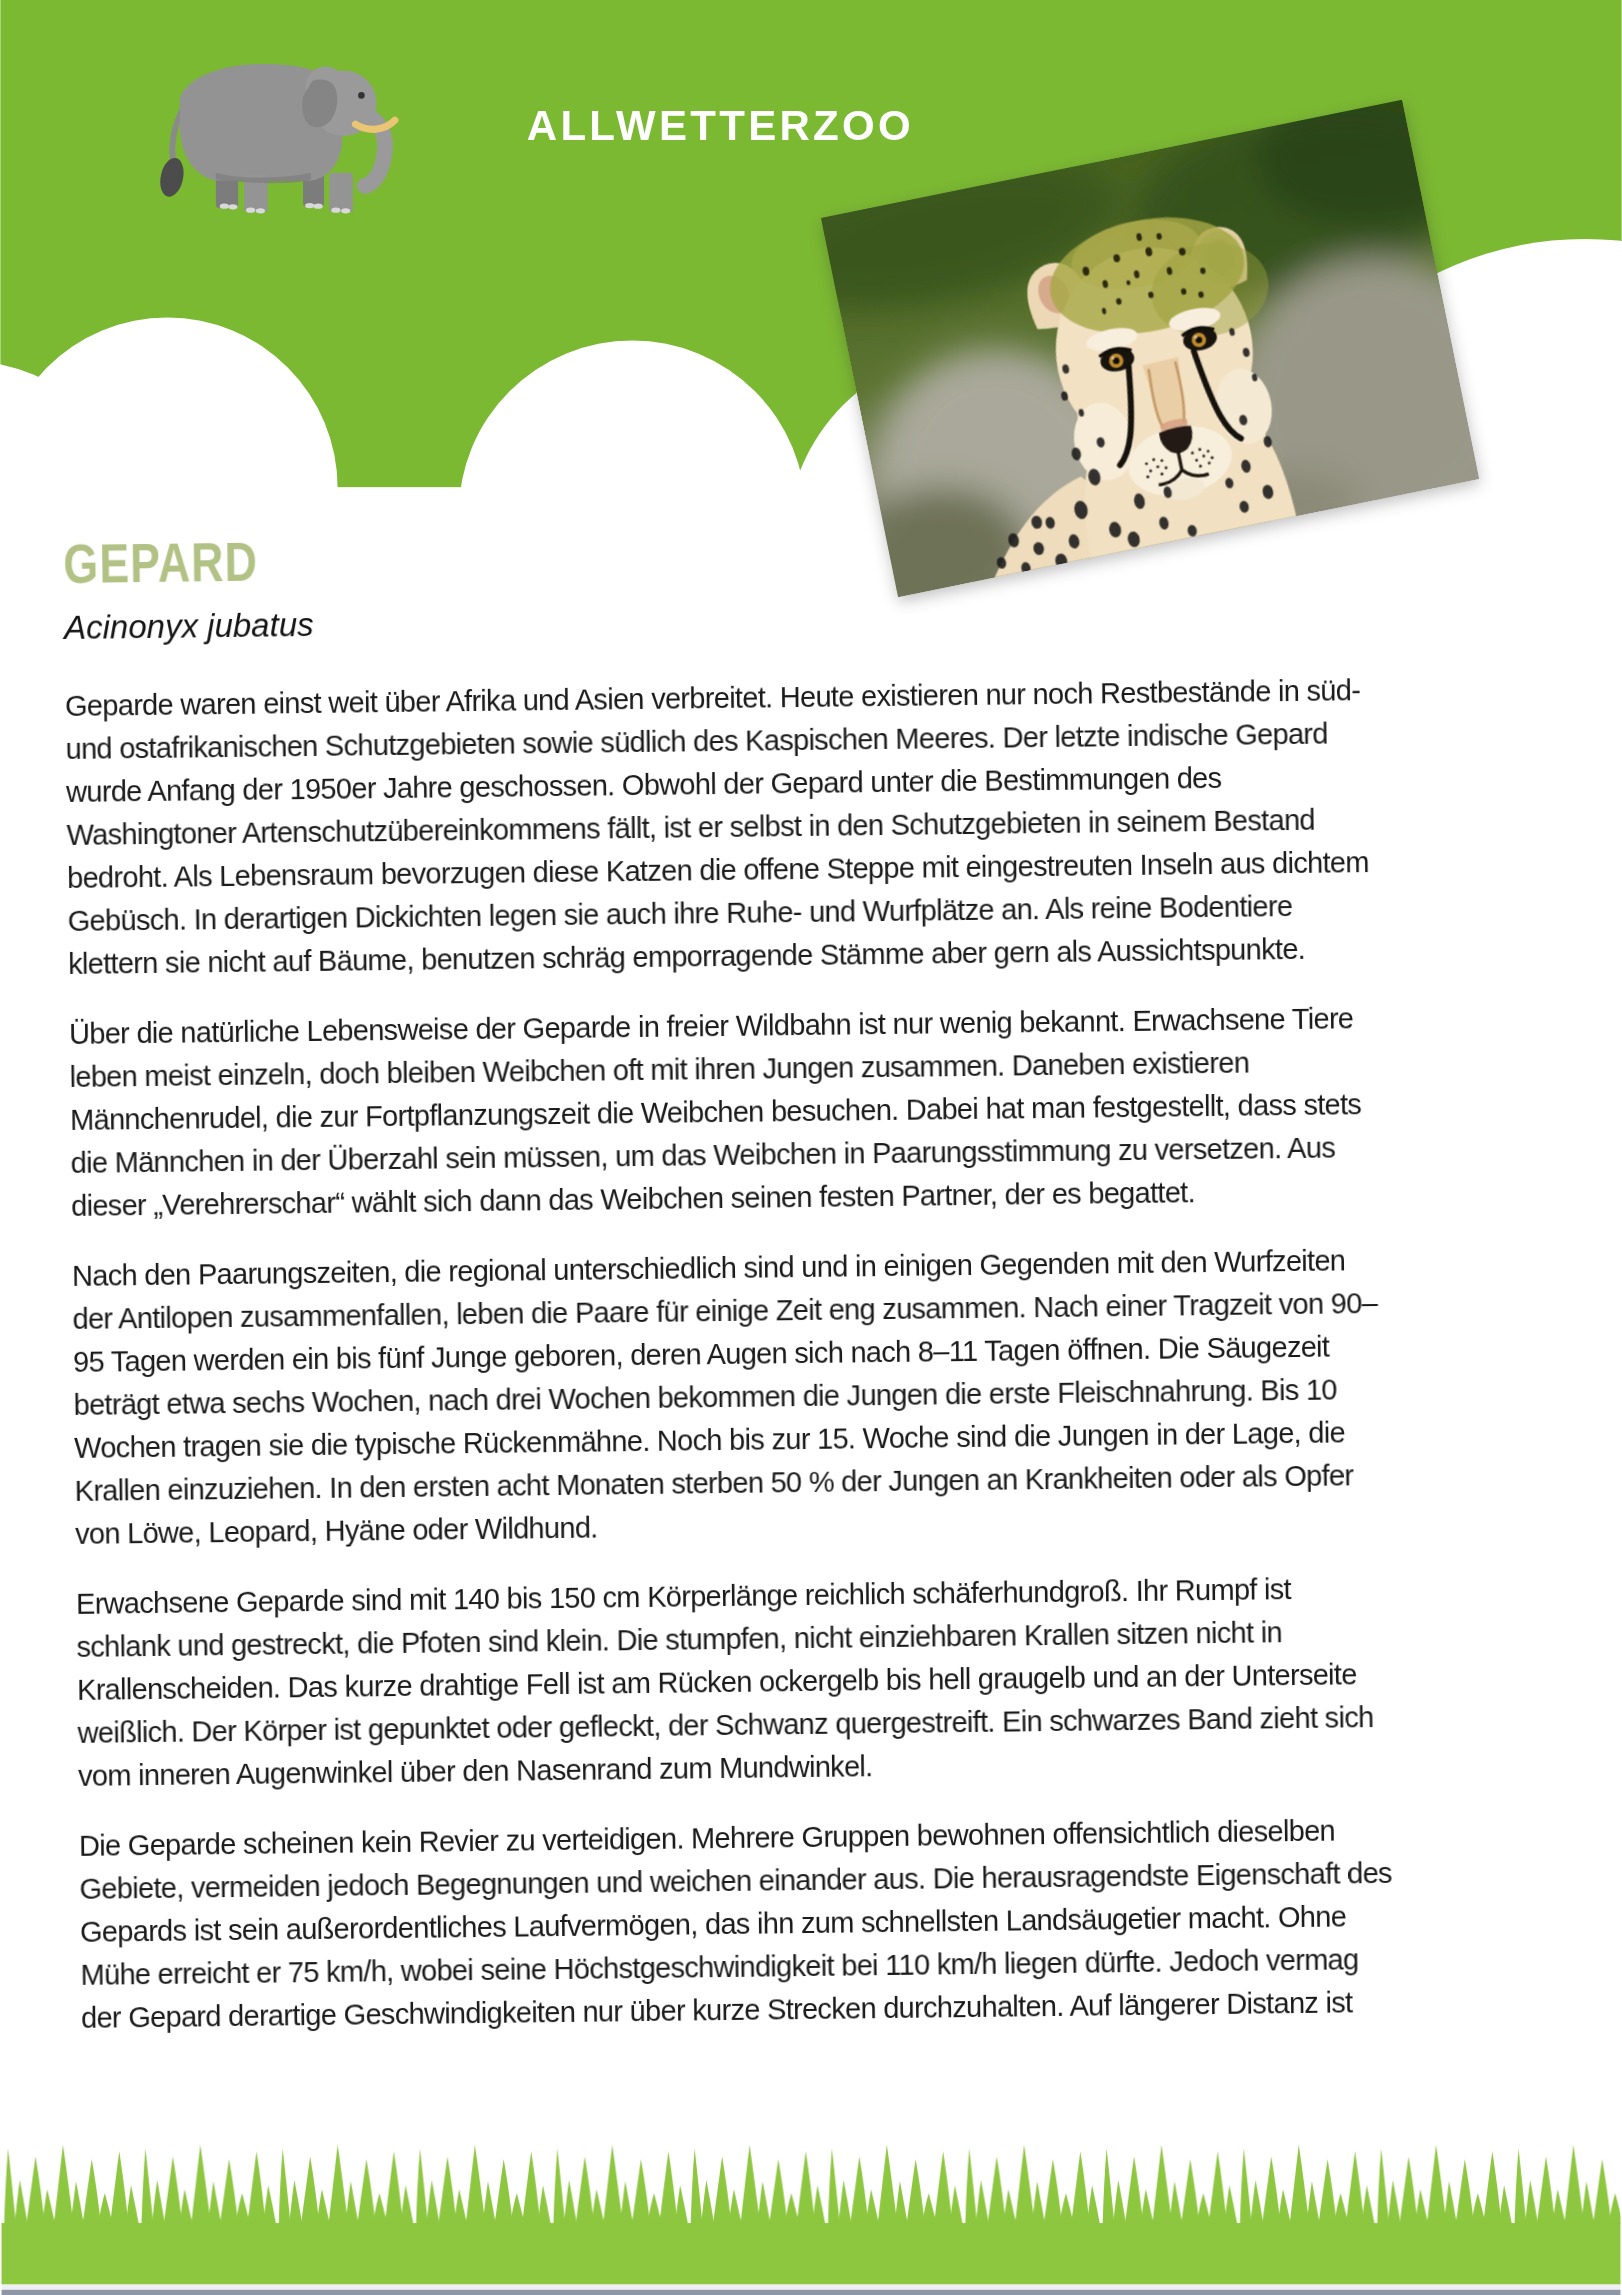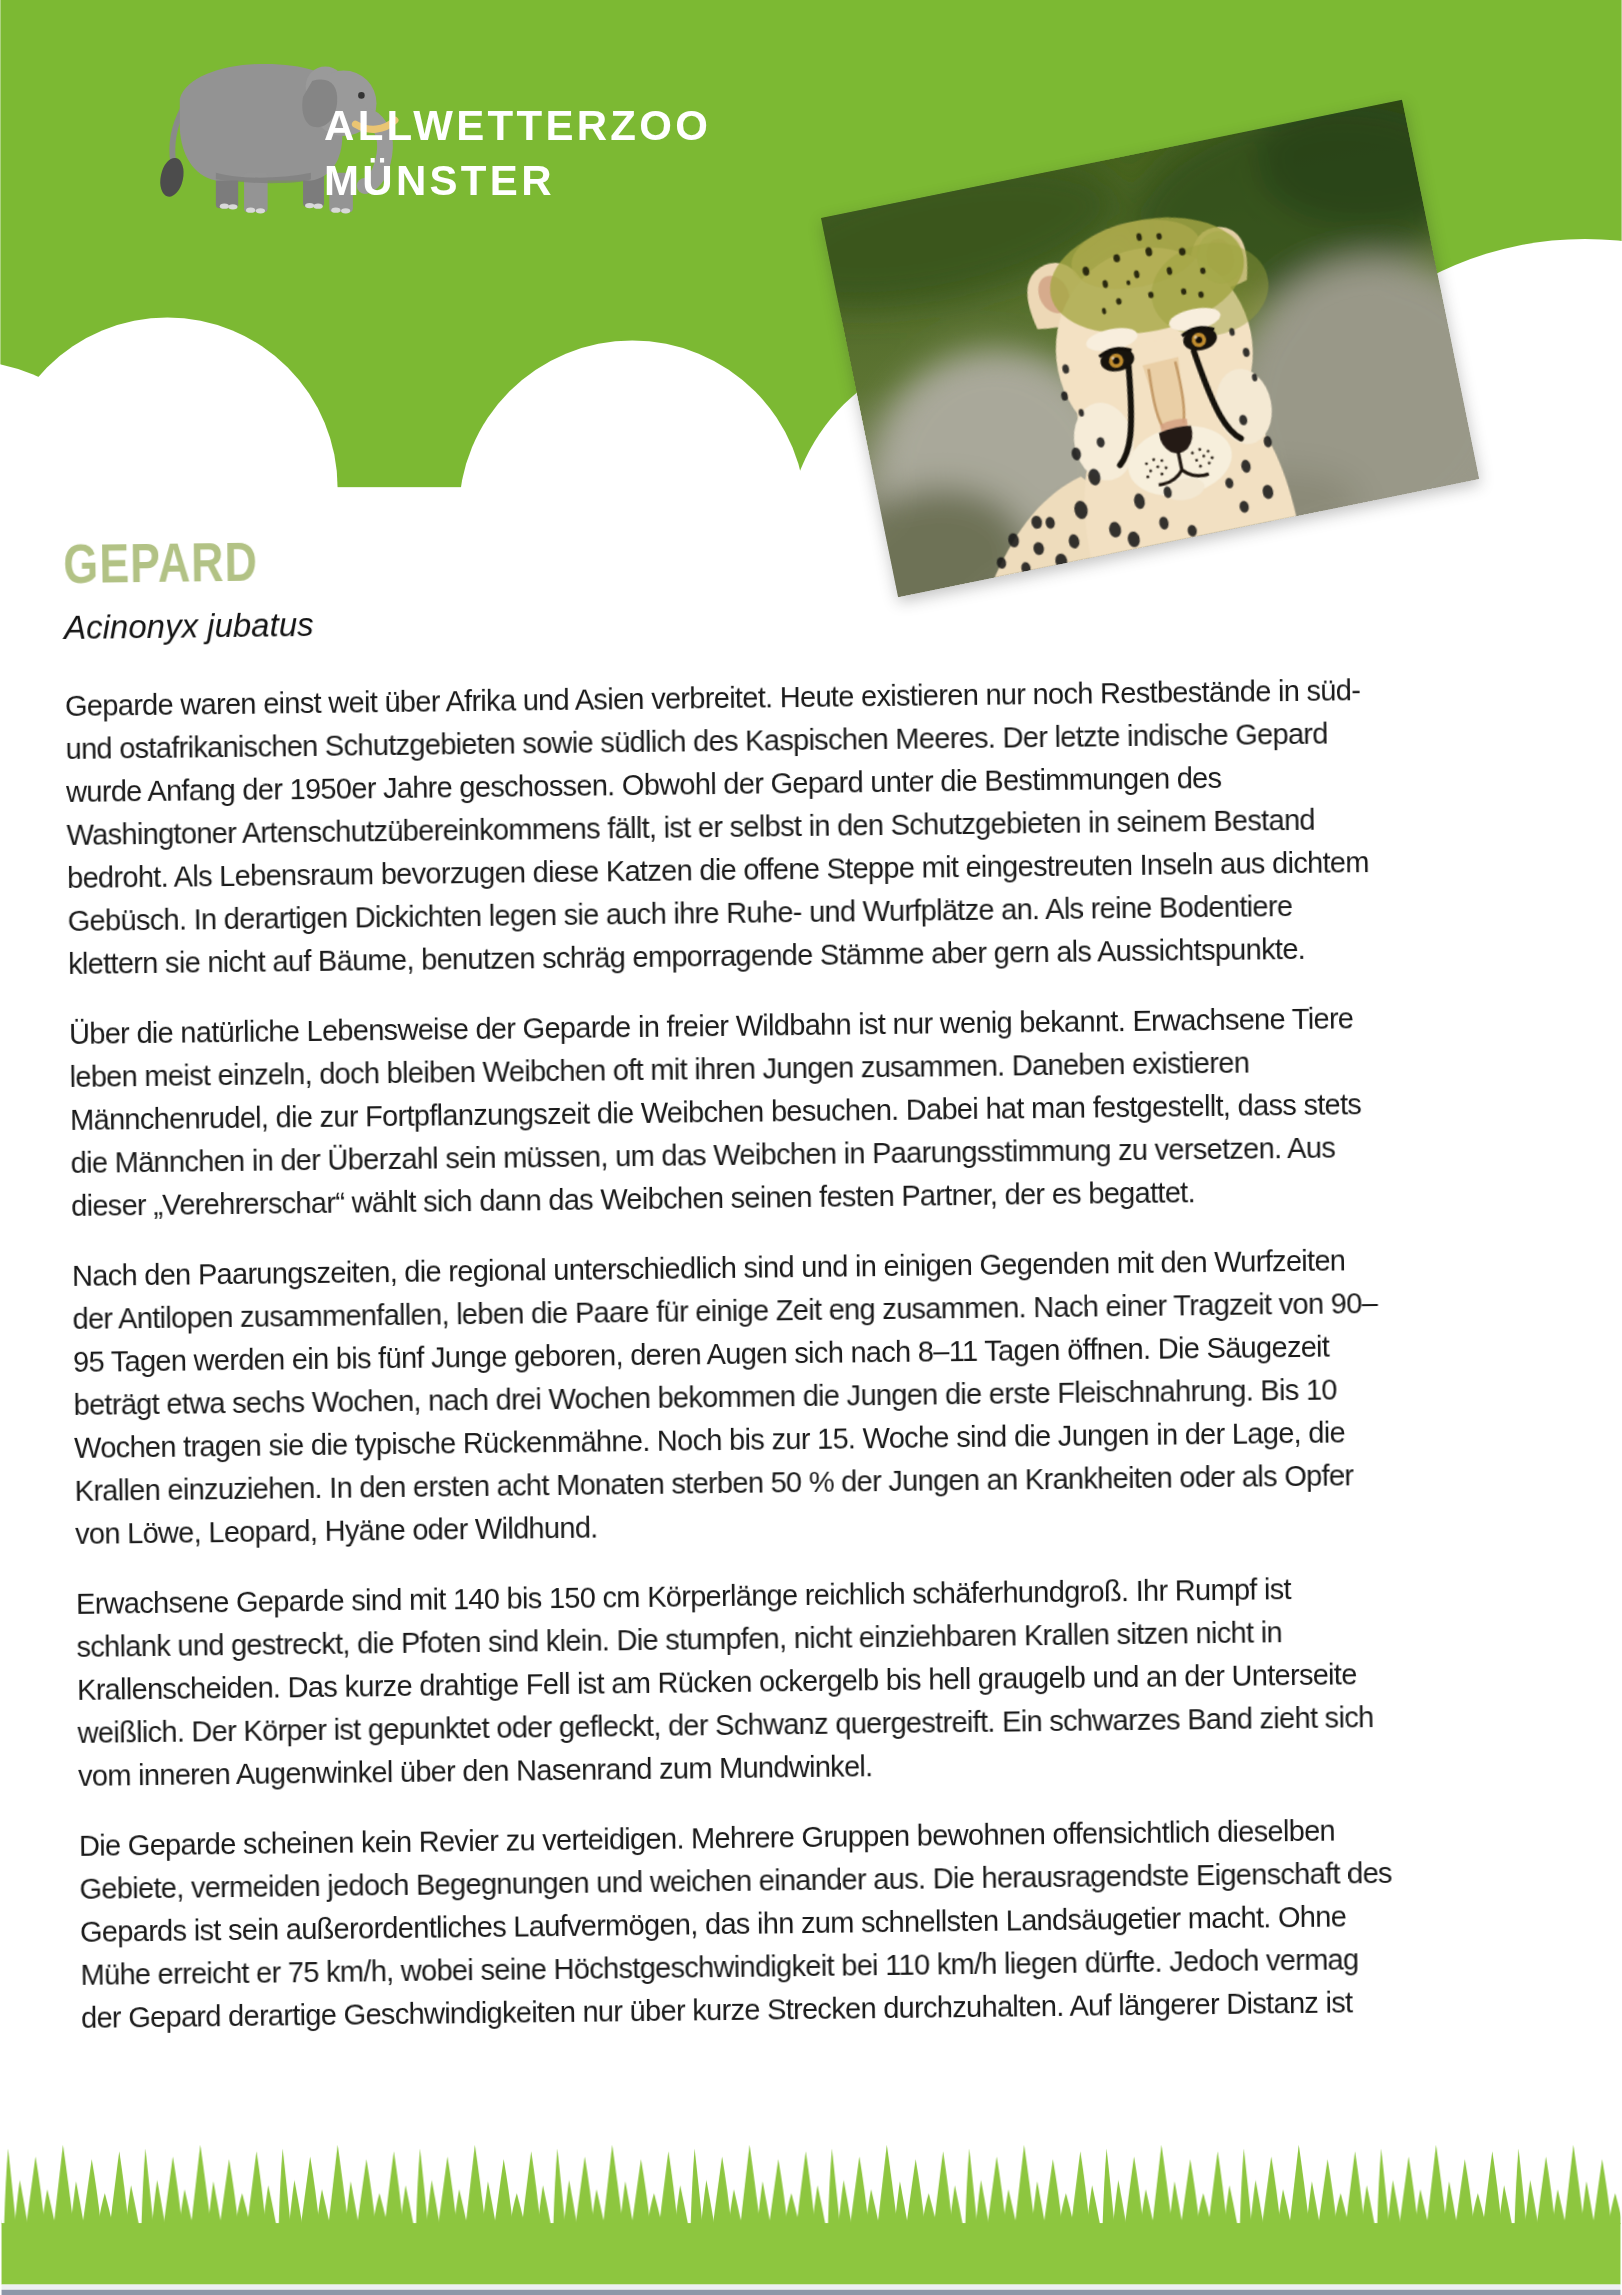--- a/index.html
+++ b/index.html
@@ -2,21 +2,21 @@
 <html style="font-size:10.5px"><head>
 <meta charset="utf-8">
 <style>
   html,body{margin:0;padding:0;background:#888;}
   .page{position:relative;width:1622px;height:2295px;background:#ffffff;overflow:hidden;
         font-family:"Liberation Sans","DejaVu Sans",sans-serif;}
   
   .header-svg{position:absolute;left:0;top:0;z-index:1;display:block;}
   .elephant{position:absolute;left:147px;top:56px;z-index:3;}
   .wordmark{position:absolute;left:324px;top:98px;width:590px;z-index:3;color:#ffffff;
-            font-weight:bold;text-align:left;font-size:42px;letter-spacing:3.3px;line-height:55px;}
+            font-weight:bold;text-align:right;font-size:42px;letter-spacing:3.3px;line-height:55px;}
   
   .photo{position:absolute;left:821px;top:218px;width:593px;height:387px;
          transform:rotate(-11.5deg);transform-origin:0 0;z-index:2;
          box-shadow:0 5.2px 14.4px rgba(40,40,40,.28);}
   .photo svg{display:block;width:100%;height:100%;}
   
   .content{position:absolute;left:63px;top:536px;z-index:5;transform:rotate(-0.7deg);
            transform-origin:0 0;color:#1a1a1a;}
   .content h1{margin:0;font-size:56px;font-weight:bold;letter-spacing:1.3px;color:#b2c285;
               line-height:1;transform:scaleX(.8);transform-origin:0 50%;}
@@ -68,21 +68,20 @@
         <ellipse cx="173" cy="236" rx="7" ry="4"></ellipse>
       <ellipse cx="248" cy="228" rx="7" ry="4"></ellipse>
         <ellipse cx="261" cy="229" rx="7" ry="4"></ellipse>
       <ellipse cx="288" cy="235" rx="7" ry="4"></ellipse>
         <ellipse cx="303" cy="236" rx="7" ry="4"></ellipse>
     </g>
   </svg>
 
   <div class="wordmark">
     <div>ALLWETTERZOO</div>
-    <div>MÜNSTER</div>
   </div>
 
   <div class="photo">
     <svg viewBox="0 0 905 590" preserveAspectRatio="none">
       <defs>
         <linearGradient id="bgGrad" x1="0" y1="0" x2="0" y2="1">
           <stop offset="0" stop-color="#46621e"></stop>
           <stop offset=".45" stop-color="#5d7433"></stop>
           <stop offset=".72" stop-color="#8a8c74"></stop>
           <stop offset="1" stop-color="#97958a"></stop>

